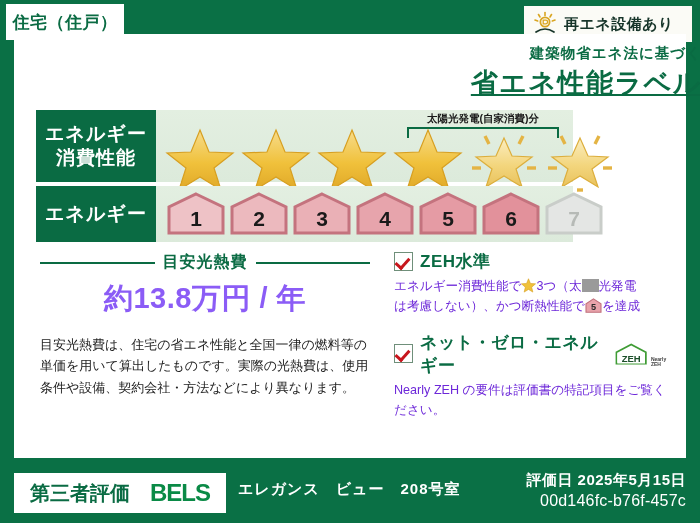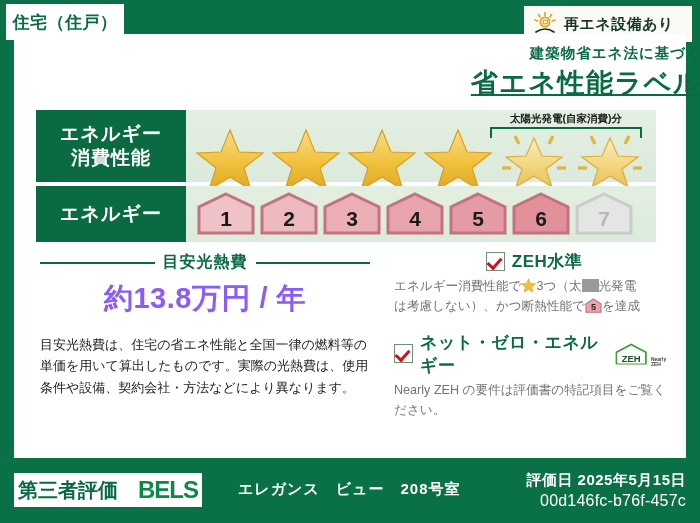--- a/index.html
+++ b/index.html
@@ -33,26 +33,26 @@
   .diag{
     position:absolute;left:0;top:0;width:700px;height:70px;pointer-events:none;
   }
   .title-wrap{position:absolute;left:16px;top:10px;width:672px;text-align:right;}
   .title-sub{color:#0a6b43;font-weight:bold;font-size:14.5px;letter-spacing:1px;}
   .title-main{color:#0a6b43;font-weight:bold;font-size:27px;letter-spacing:1.5px;margin-top:2px;text-decoration:underline;}
 
   
   .row{position:absolute;left:22px;display:flex;height:72px;}
   .row-label{
-    width:150px;background:#0a6b43;color:#fff;display:flex;flex-direction:column;
+    width:120px;background:#0a6b43;color:#fff;display:flex;flex-direction:column;
     align-items:center;justify-content:center;font-weight:bold;font-size:19px;
     letter-spacing:1px;line-height:1.25;
   }
   .row-body{
-    width:470px;background:linear-gradient(180deg,#e3efe1 0%,#dceadb 100%);
+    width:417px;background:linear-gradient(180deg,#e3efe1 0%,#dceadb 100%);
     position:relative;
   }
   #row-energy{top:76px;}
   #row-insul{top:152px;height:56px;}
   #row-insul .row-label{font-size:19px;}
   #row-insul .row-body{background:linear-gradient(180deg,#e3efe1 0%,#dceadb 100%);}
 
   .stars{position:absolute;left:8px;top:14px;display:flex;gap:4px;align-items:center;}
   .solar-bracket{
     position:absolute;right:14px;top:2px;width:152px;text-align:center;
@@ -69,44 +69,44 @@
   .cost-head .tx{color:#0a6b43;font-weight:bold;font-size:16px;letter-spacing:1px;white-space:nowrap;}
   .cost-val{color:#8b5cf6;font-weight:bold;font-size:29px;margin-top:6px;letter-spacing:.5px;}
 
   .note{
     position:absolute;left:26px;top:300px;width:336px;
     font-size:13px;line-height:1.65;color:#222;letter-spacing:0px;
   }
 
   
   .checks{position:absolute;left:380px;top:216px;width:280px;}
-  .chk-row{display:flex;align-items:center;gap:7px;justify-content:center;}
+  .chk-row{display:flex;align-items:center;gap:7px;}
   .chkbox{
     width:17px;height:17px;border:1.5px solid #6f8f7a;background:#fff;
     position:relative;flex:0 0 auto;
   }
   .chkbox::after{
     content:"";position:absolute;left:3px;top:2px;width:6px;height:11px;
     border:solid #c7161d;border-width:0 3px 3px 0;transform:rotate(42deg);
   }
   .chk-title{color:#0a6b43;font-weight:bold;font-size:17px;letter-spacing:.5px;}
-  .chk-body{font-size:12.6px;line-height:1.62;color:#737373;margin:3px 0 0 0;}
+  .chk-body{font-size:12.6px;line-height:1.62;color:#6d28d9;margin:3px 0 0 0;}
   .blk{display:inline-block;width:17px;height:13px;background:#9a9a9a;vertical-align:-2px;}
   .mini-star{display:inline-block;width:15px;height:15px;vertical-align:-3px;}
   .mini-house{
     display:inline-block;width:17px;height:15px;vertical-align:-3px;position:relative;
   }
   .zeh-logo{display:inline-flex;align-items:flex-end;gap:2px;vertical-align:-6px;}
   .zeh-sub{font-size:5px;color:#3c3c3c;line-height:1;font-weight:bold;}
 
   
   .footer{position:absolute;left:0;bottom:0;width:700px;height:58px;background:#0a7045;}
   .bels{
-    position:absolute;left:14px;top:8px;height:34px;background:#fff;
-    display:flex;align-items:center;padding:0 4px;box-sizing:border-box;
+    position:absolute;left:14px;top:8px;height:40px;background:#fff;
+    display:flex;align-items:center;padding:0 16px;box-sizing:border-box;
   }
   .bels .jp{color:#0a6b43;font-weight:bold;font-size:20px;letter-spacing:0px;}
   .bels .en{color:#0a8a46;font-weight:bold;font-size:24px;margin-left:20px;letter-spacing:-1px;}
   .prop{position:absolute;left:238px;top:15px;color:#fff;font-size:15px;font-weight:bold;letter-spacing:1px;}
   .eval{position:absolute;right:14px;top:6px;text-align:right;color:#fff;}
   .eval .d{font-size:15px;font-weight:bold;letter-spacing:.5px;}
   .eval .id{font-size:16px;margin-top:2px;letter-spacing:.2px;}
 </style>
 </head>
 <body>

